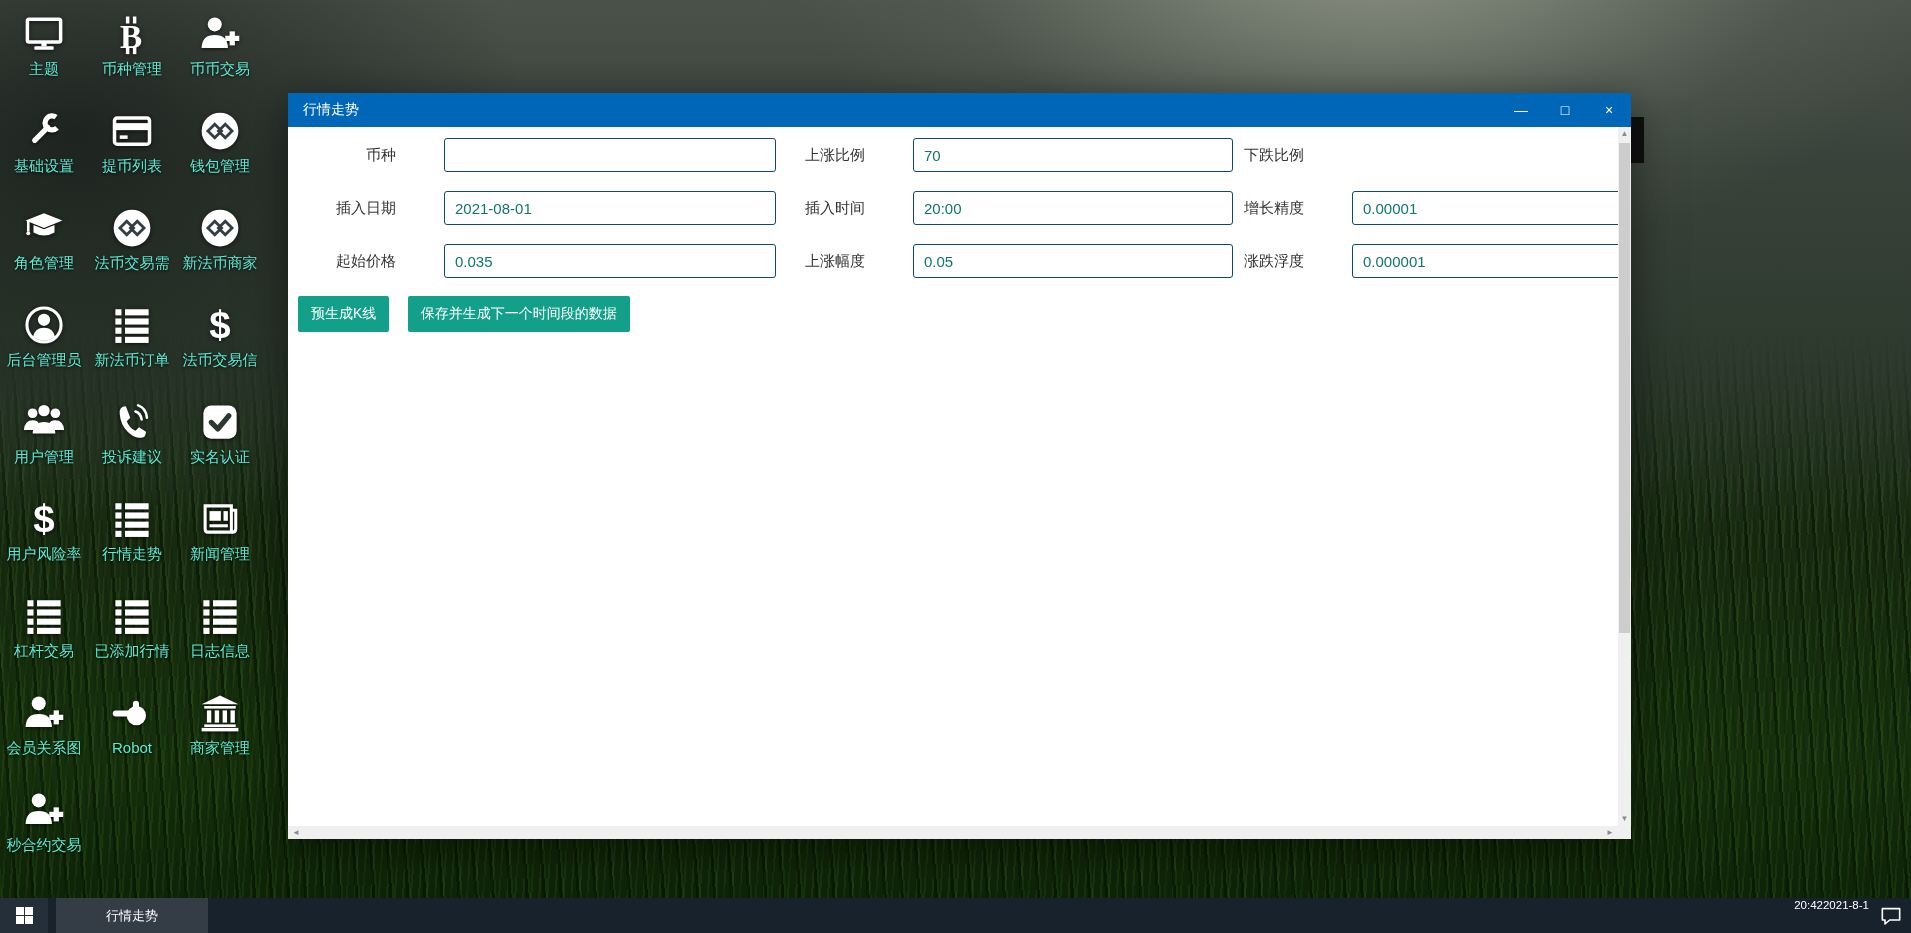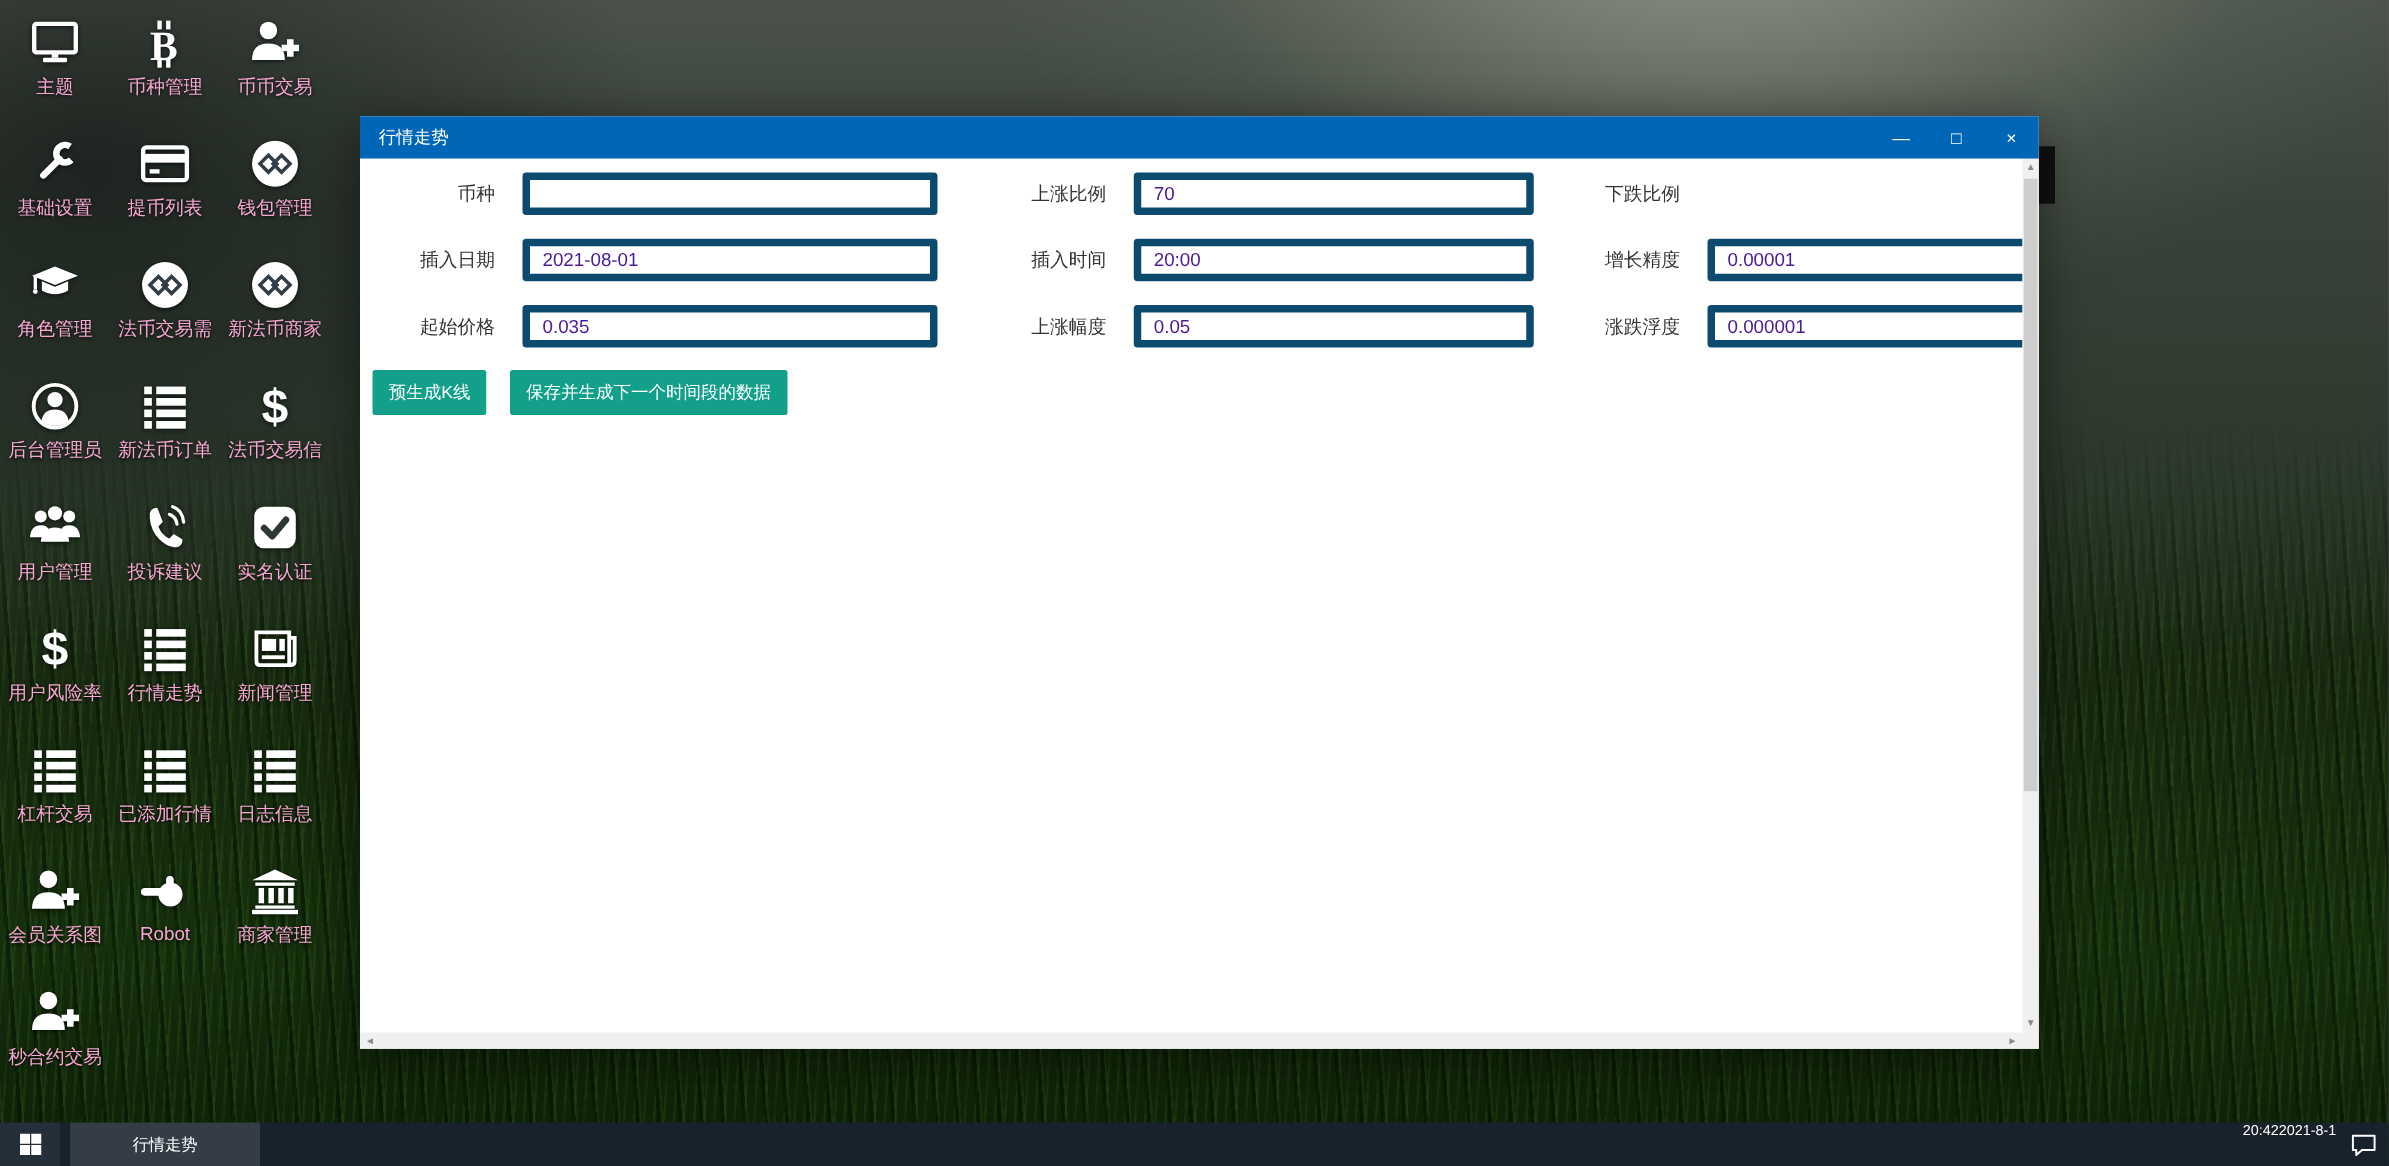--- a/index.html
+++ b/index.html
@@ -19,40 +19,40 @@
       repeating-linear-gradient(94deg, rgba(90,150,60,0.12) 0 2px, transparent 2px 8px),
       linear-gradient(180deg, rgba(20,35,15,0) 0%, rgba(22,40,14,0.85) 35%, #16300c 70%, #0c2006 100%);
     -webkit-mask-image:linear-gradient(180deg,transparent,#000 30%);
     mask-image:linear-gradient(180deg,transparent,#000 30%);}
 
   
   .dgrid{position:absolute;left:0;top:10px;width:266px;display:grid;
          grid-template-columns:repeat(3,88px);grid-auto-rows:97px;justify-items:center;z-index:3;}
   .dcell{width:88px;display:flex;flex-direction:column;align-items:center;cursor:pointer;}
   .ic{width:42px;height:42px;margin-top:3px;filter:drop-shadow(0 1px 2px rgba(0,0,0,0.65));}
-  .dlabel{margin-top:5px;font-size:15px;color:#f9a8d4;white-space:nowrap;
+  .dlabel{margin-top:5px;font-size:15px;color:#5eead4;white-space:nowrap;
           text-shadow:0 1px 3px rgba(0,0,0,0.9);}
 
   
   .bgwin{position:absolute;left:1626px;top:117px;width:18px;height:46px;background:#101010;z-index:5;}
 
   
   .window{position:absolute;left:288px;top:93px;width:1343px;height:746px;background:#fff;
           box-shadow:0 8px 40px rgba(0,0,0,0.5);z-index:10;}
   .titlebar{height:34px;background:#0067b8;display:flex;align-items:center;color:#fff;}
   .wtitle{font-size:14px;margin-left:15px;flex:1;}
   .wctrl{width:44px;height:34px;line-height:34px;text-align:center;font-size:14px;cursor:pointer;}
   .content{position:absolute;top:34px;left:0;right:13px;bottom:13px;background:#fff;overflow:hidden;}
 
-  .frow{display:grid;grid-template-columns:88px 332px 113px 320px 95px 325px;column-gap:22px;
+  .frow{display:grid;grid-template-columns:88px 332px 113px 320px 95px 325px;column-gap:12px;
         align-items:center;margin:0 0 17px 20px;height:36px;}
   .frow.first{margin-top:10px;}
   .flabel{font-size:15px;color:#333;text-align:right;}
-  .finput{height:34px;width:100%;box-sizing:border-box;border:6px solid #0c4a6e;border-radius:3px;
-          padding:0 10px;font-size:15px;color:#4c1d95;font-family:inherit;outline:none;}
+  .finput{height:34px;width:100%;box-sizing:border-box;border:1px solid #0c4a6e;border-radius:3px;
+          padding:0 10px;font-size:15px;color:#0f766e;font-family:inherit;outline:none;margin-left:36px;}
   .btnrow{margin:16px 0 0 10px;}
   .btn{background:#13a08b;color:#fff;border:none;height:36px;padding:0 13px;font-size:14px;
        margin-right:14px;cursor:pointer;font-family:inherit;border-radius:2px;}
 
   
   .vscroll{position:absolute;top:34px;right:0;bottom:13px;width:13px;background:#f0f0f0;}
   .varrow{height:14px;line-height:14px;text-align:center;font-size:8px;color:#8a8a8a;cursor:pointer;}
   .varrow.down{position:absolute;bottom:0;left:0;right:0;}
   .vthumb{position:absolute;top:16px;left:1px;width:11px;height:490px;background:#cdcdcd;cursor:pointer;}
   .hscroll{position:absolute;left:0;bottom:0;right:13px;height:13px;background:#f0f0f0;

